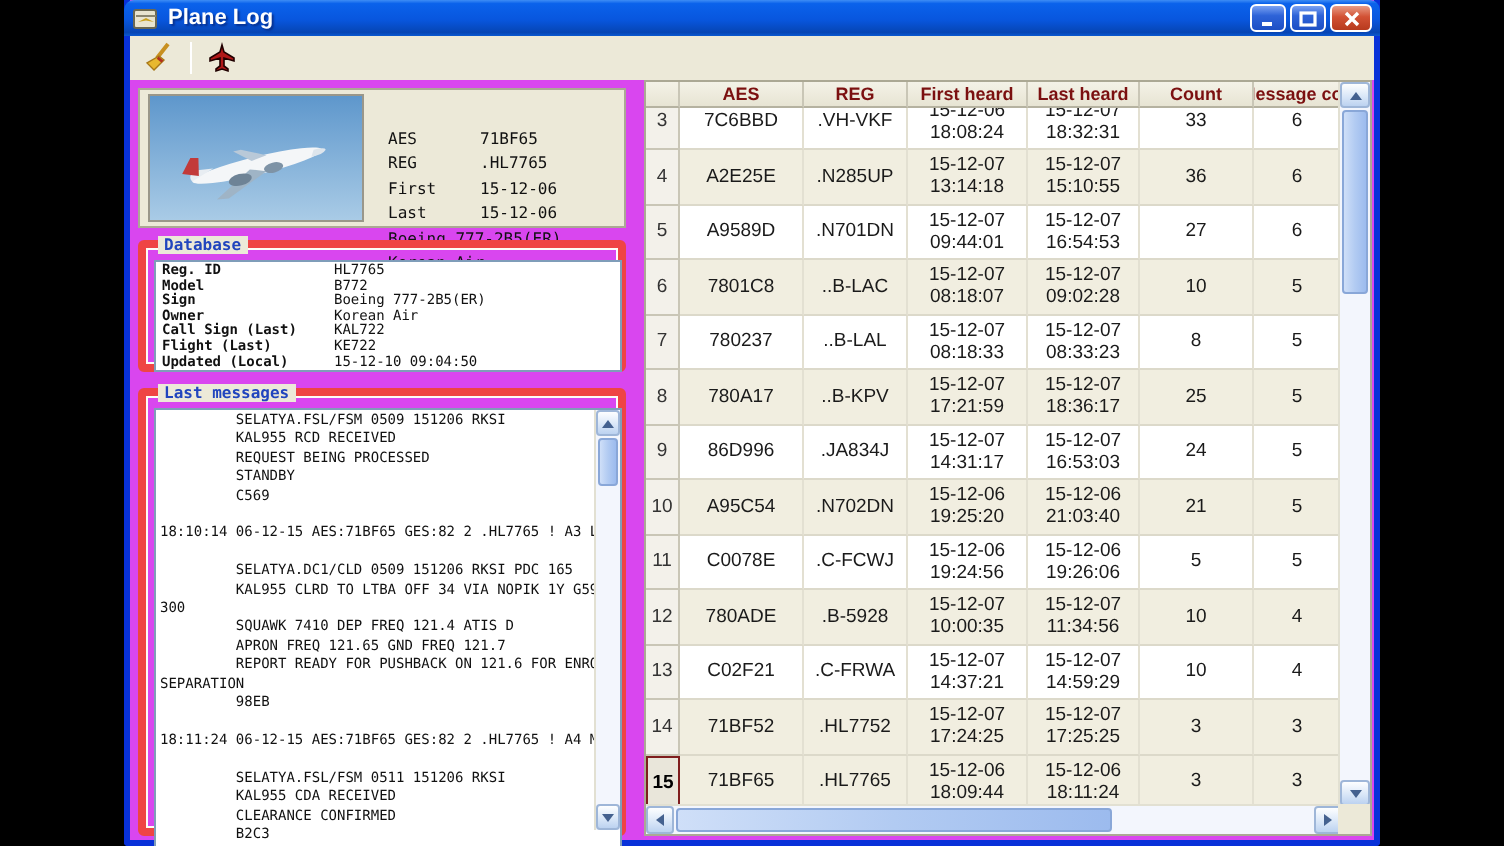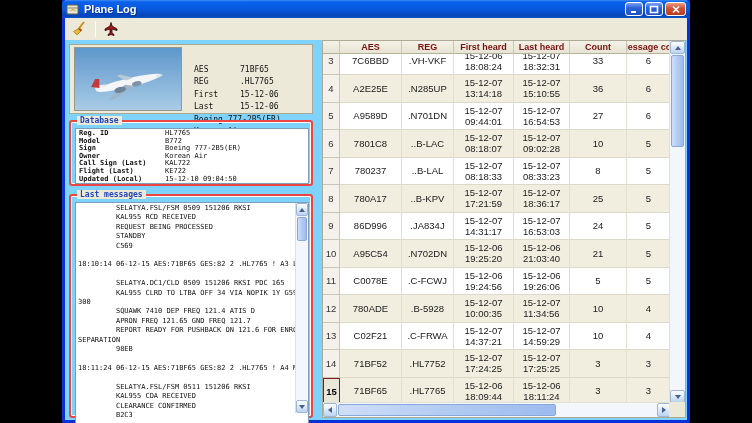--- a/index.html
+++ b/index.html
@@ -1,21 +1,21 @@
 <!DOCTYPE html>
 <html><head>
 <meta charset="utf-8">
 <style>
   html,body{margin:0;padding:0;background:#000;}
   *{box-sizing:border-box;}
   #screen{position:relative;width:752px;height:423px;background:#000;overflow:hidden;
           font-family:"Liberation Sans",sans-serif;}
   
   #win{position:absolute;left:62px;top:0;width:628px;height:423px;
-       background:#7dd3fc;border:3px solid #0831D9;border-top:none;
+       background:#d946ef;border:3px solid #0831D9;border-top:none;
        border-radius:0 0 2px 2px;}
   #titlebar{position:absolute;left:-3px;top:0;width:628px;height:18px;
     background:linear-gradient(180deg,#3E8DF5 0%,#0A62EB 10%,#0856DE 55%,#0645B4 90%,#0A59D0 100%);
     border-radius:5px 5px 0 0;display:flex;align-items:center;padding:0 4px;}
   #title{color:#fff;font-weight:bold;font-size:11px;margin-left:4px;
          text-shadow:1px 1px 1px #07318F;}
   .winbtns{margin-left:auto;display:flex;gap:2px;}
   .wbtn{width:18px;height:14px;border:1px solid #fff;border-radius:3px;
         display:flex;align-items:center;justify-content:center;
         background:linear-gradient(180deg,#7AA2F2 0%,#2E63D8 40%,#1D4FC4 100%);}
@@ -26,21 +26,21 @@
   .tbtn{width:22px;height:20px;display:flex;align-items:center;justify-content:center;}
   .tsep{width:1px;height:16px;background:#C6C3B2;border-right:1px solid #fff;margin:0 4px;}
   
   .panel-box{position:absolute;border:1px solid #ABA894;background:#ECE9D8;}
   #infobox{left:4px;top:44px;width:244px;height:70px;}
   #photo{position:absolute;left:4px;top:2px;width:108px;height:64px;border:1px solid #9A978A;}
   #infotext{position:absolute;left:124px;top:3px;width:118px;
             font-family:"DejaVu Sans Mono",monospace;font-size:8px;line-height:12.4px;color:#111;margin-top:16px;}
   #infotext .fld{white-space:pre;}
   #infotext .fl{display:inline-block;width:46px;}
-  .groupbox{position:absolute;border:2px solid #ef4444;border-radius:3px;box-shadow:inset 0 0 0 1px #FDFCF7;}
+  .groupbox{position:absolute;border:4px solid #ef4444;border-radius:3px;box-shadow:inset 0 0 0 1px #FDFCF7;}
   .grouplabel{position:absolute;top:-6px;left:6px;background:#ECE9D8;padding:0 3px;
               font-family:"DejaVu Sans Mono",monospace;font-size:8px;font-weight:bold;color:#2145BE;}
   #dbgroup{left:4px;top:120px;width:244px;height:66px;}
   #dbinner{position:absolute;left:4px;top:6px;width:234px;height:56px;background:#fff;
            border:1px solid #7F9DB9;padding:1px 3px;
            font-family:"DejaVu Sans Mono",monospace;font-size:7px;line-height:7.6px;color:#111;}
   #dbinner .fl{display:inline-block;width:86px;font-weight:bold;}
   #msggroup{left:4px;top:194px;width:244px;height:224px;}
   #msginner{position:absolute;left:4px;top:6px;width:234px;height:244px;background:#fff;
             border:1px solid #7F9DB9;overflow:hidden;}

